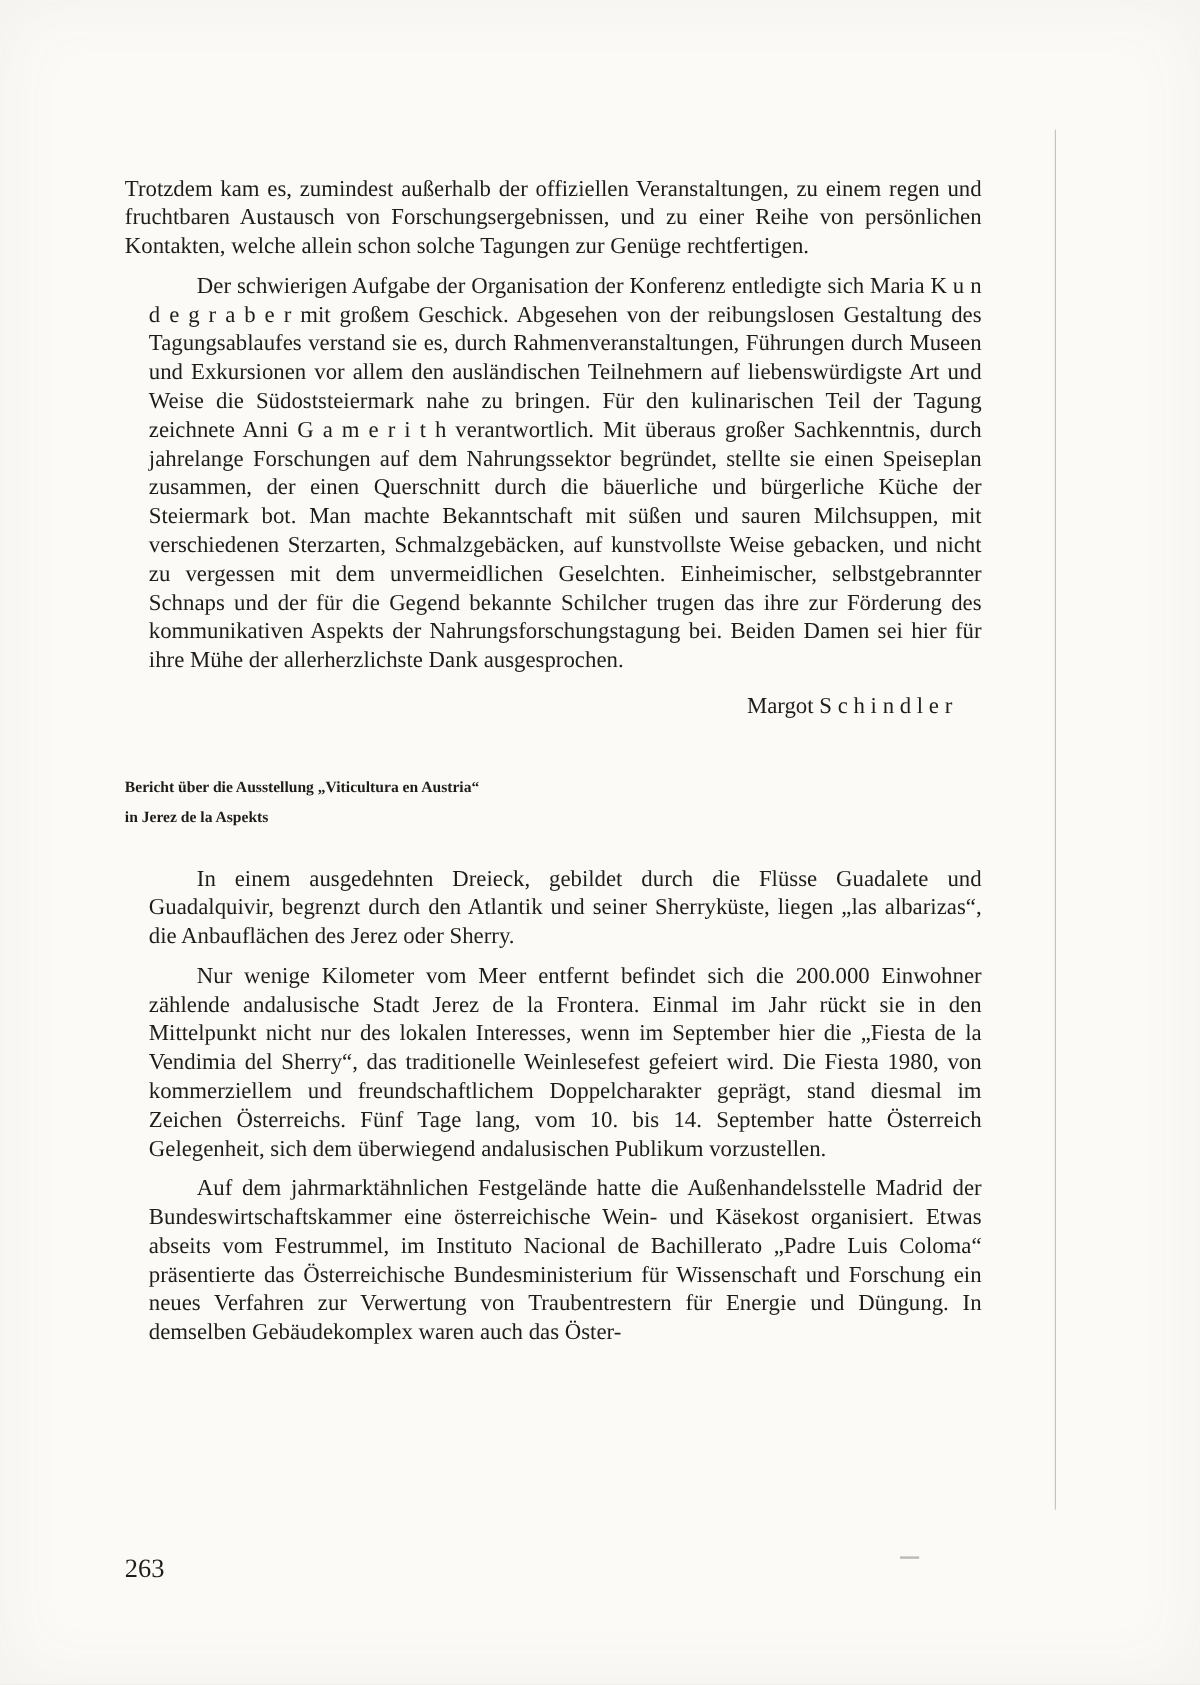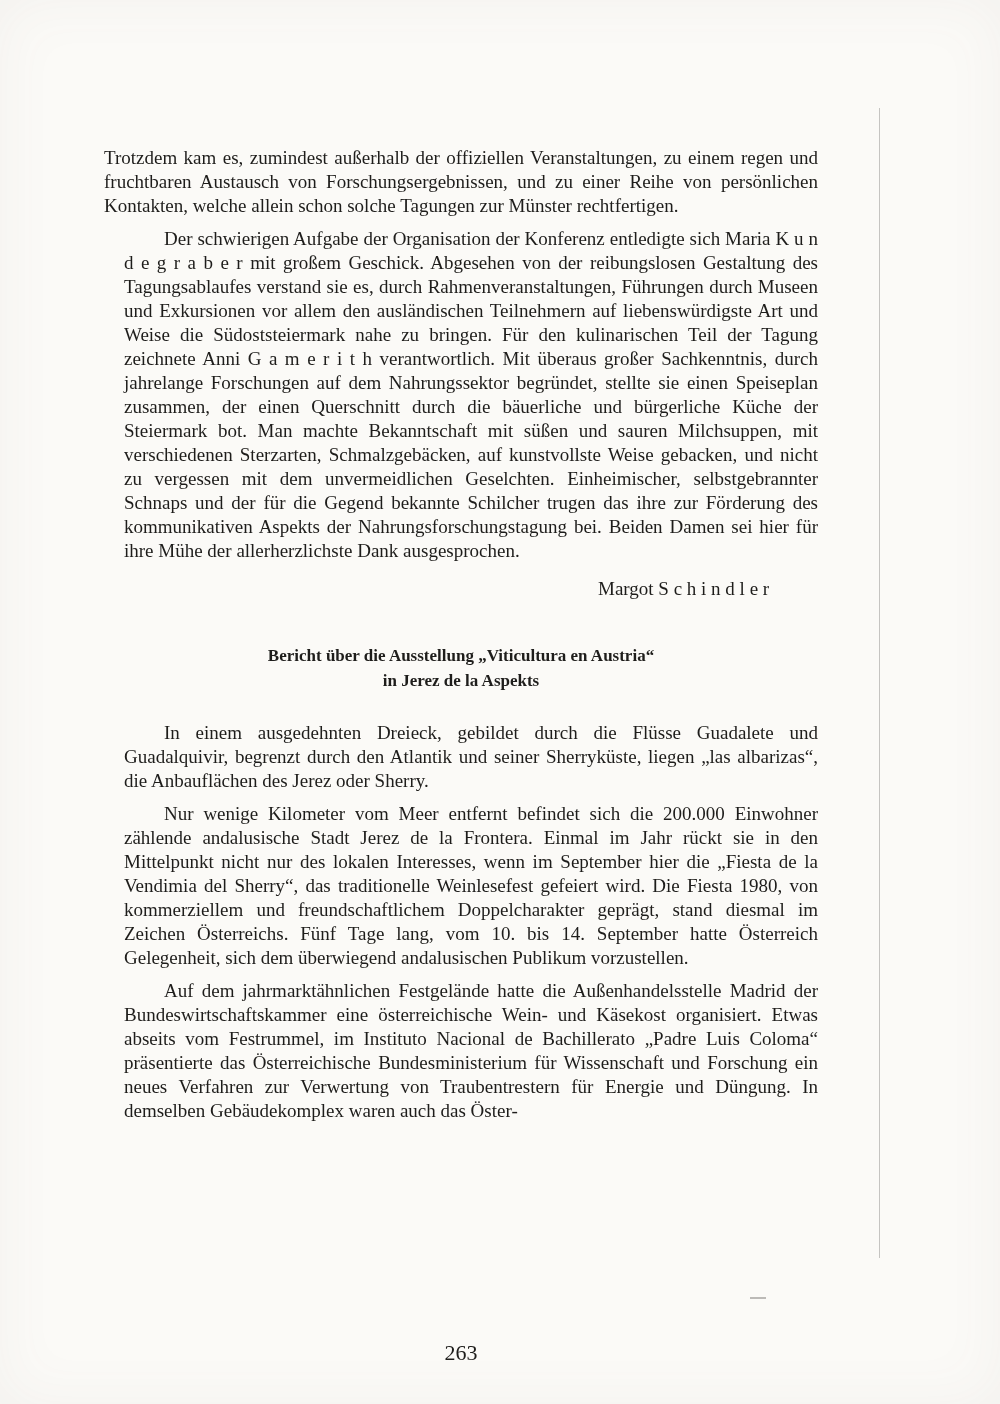--- a/index.html
+++ b/index.html
@@ -33,28 +33,27 @@
       margin: 0 0 9px 0;
       text-indent: 0;
     }
     .para.indent {
       text-indent: 40px;
       margin-left: 20px;
     }
     .signature {
       margin: 14px 0 42px 0;
       padding-left: 494px;
-      text-align: left;
+      text-align: center;
       text-indent: 0;
     }
     .section-heading {
       margin: 0 0 28px 0;
-      text-align: center;
       font-weight: bold;
-      font-size: 17px;
+      font-size: 13px;
       line-height: 25px;
     }
     .section-heading .heading-line {
       display: block;
     }
     .scan-line {
       position: absolute;
       left: 879px;
       top: 108px;
       width: 1px;
@@ -65,37 +64,37 @@
       position: absolute;
       left: 750px;
       top: 1297px;
       width: 16px;
       height: 2px;
       background: rgba(110, 108, 104, 0.45);
     }
     .page-number-row {
       position: absolute;
       left: 104px;
-      top: 1340px;
+      top: 1294px;
       width: 714px;
-      text-align: center;
+      text-align: left;
       font-size: 22px;
       line-height: 26px;
     }
   </style>
 </head>
 <body>
 
 <div class="page">
 
   <div class="scan-line"></div>
 
   <main class="text-block">
 
-    <p class="para">Trotzdem kam es, zumindest außerhalb der offiziellen Veranstaltungen, zu einem regen und fruchtbaren Austausch von Forschungsergebnissen, und zu einer Reihe von persönlichen Kontakten, welche allein schon solche Tagungen zur Münster rechtfertigen.</p>
+    <p class="para">Trotzdem kam es, zumindest außerhalb der offiziellen Veranstaltungen, zu einem regen und fruchtbaren Austausch von Forschungsergebnissen, und zu einer Reihe von persönlichen Kontakten, welche allein schon solche Tagungen zur Genüge rechtfertigen.</p>
 
     <p class="para indent">Der schwierigen Aufgabe der Organisation der Konferenz entledigte sich Maria K u n d e g r a b e r mit großem Geschick. Abgesehen von der reibungslosen Gestaltung des Tagungsablaufes verstand sie es, durch Rahmenveranstaltungen, Führungen durch Museen und Exkursionen vor allem den ausländischen Teilnehmern auf liebenswürdigste Art und Weise die Südoststeiermark nahe zu bringen. Für den kulinarischen Teil der Tagung zeichnete Anni G a m e r i t h verantwortlich. Mit überaus großer Sachkenntnis, durch jahrelange Forschungen auf dem Nahrungssektor begründet, stellte sie einen Speiseplan zusammen, der einen Querschnitt durch die bäuerliche und bürgerliche Küche der Steiermark bot. Man machte Bekanntschaft mit süßen und sauren Milchsuppen, mit verschiedenen Sterzarten, Schmalzgebäcken, auf kunstvollste Weise gebacken, und nicht zu vergessen mit dem unvermeidlichen Geselchten. Einheimischer, selbstgebrannter Schnaps und der für die Gegend bekannte Schilcher trugen das ihre zur Förderung des kommunikativen Aspekts der Nahrungsforschungstagung bei. Beiden Damen sei hier für ihre Mühe der allerherzlichste Dank ausgesprochen.</p>
 
 
     <p class="para signature">Margot S c h i n d l e r</p>
 
     <h2 class="section-heading">
       <span class="heading-line">Bericht über die Ausstellung „Viticultura en Austria“</span>
       <span class="heading-line">in Jerez de la Aspekts</span>
     </h2>

